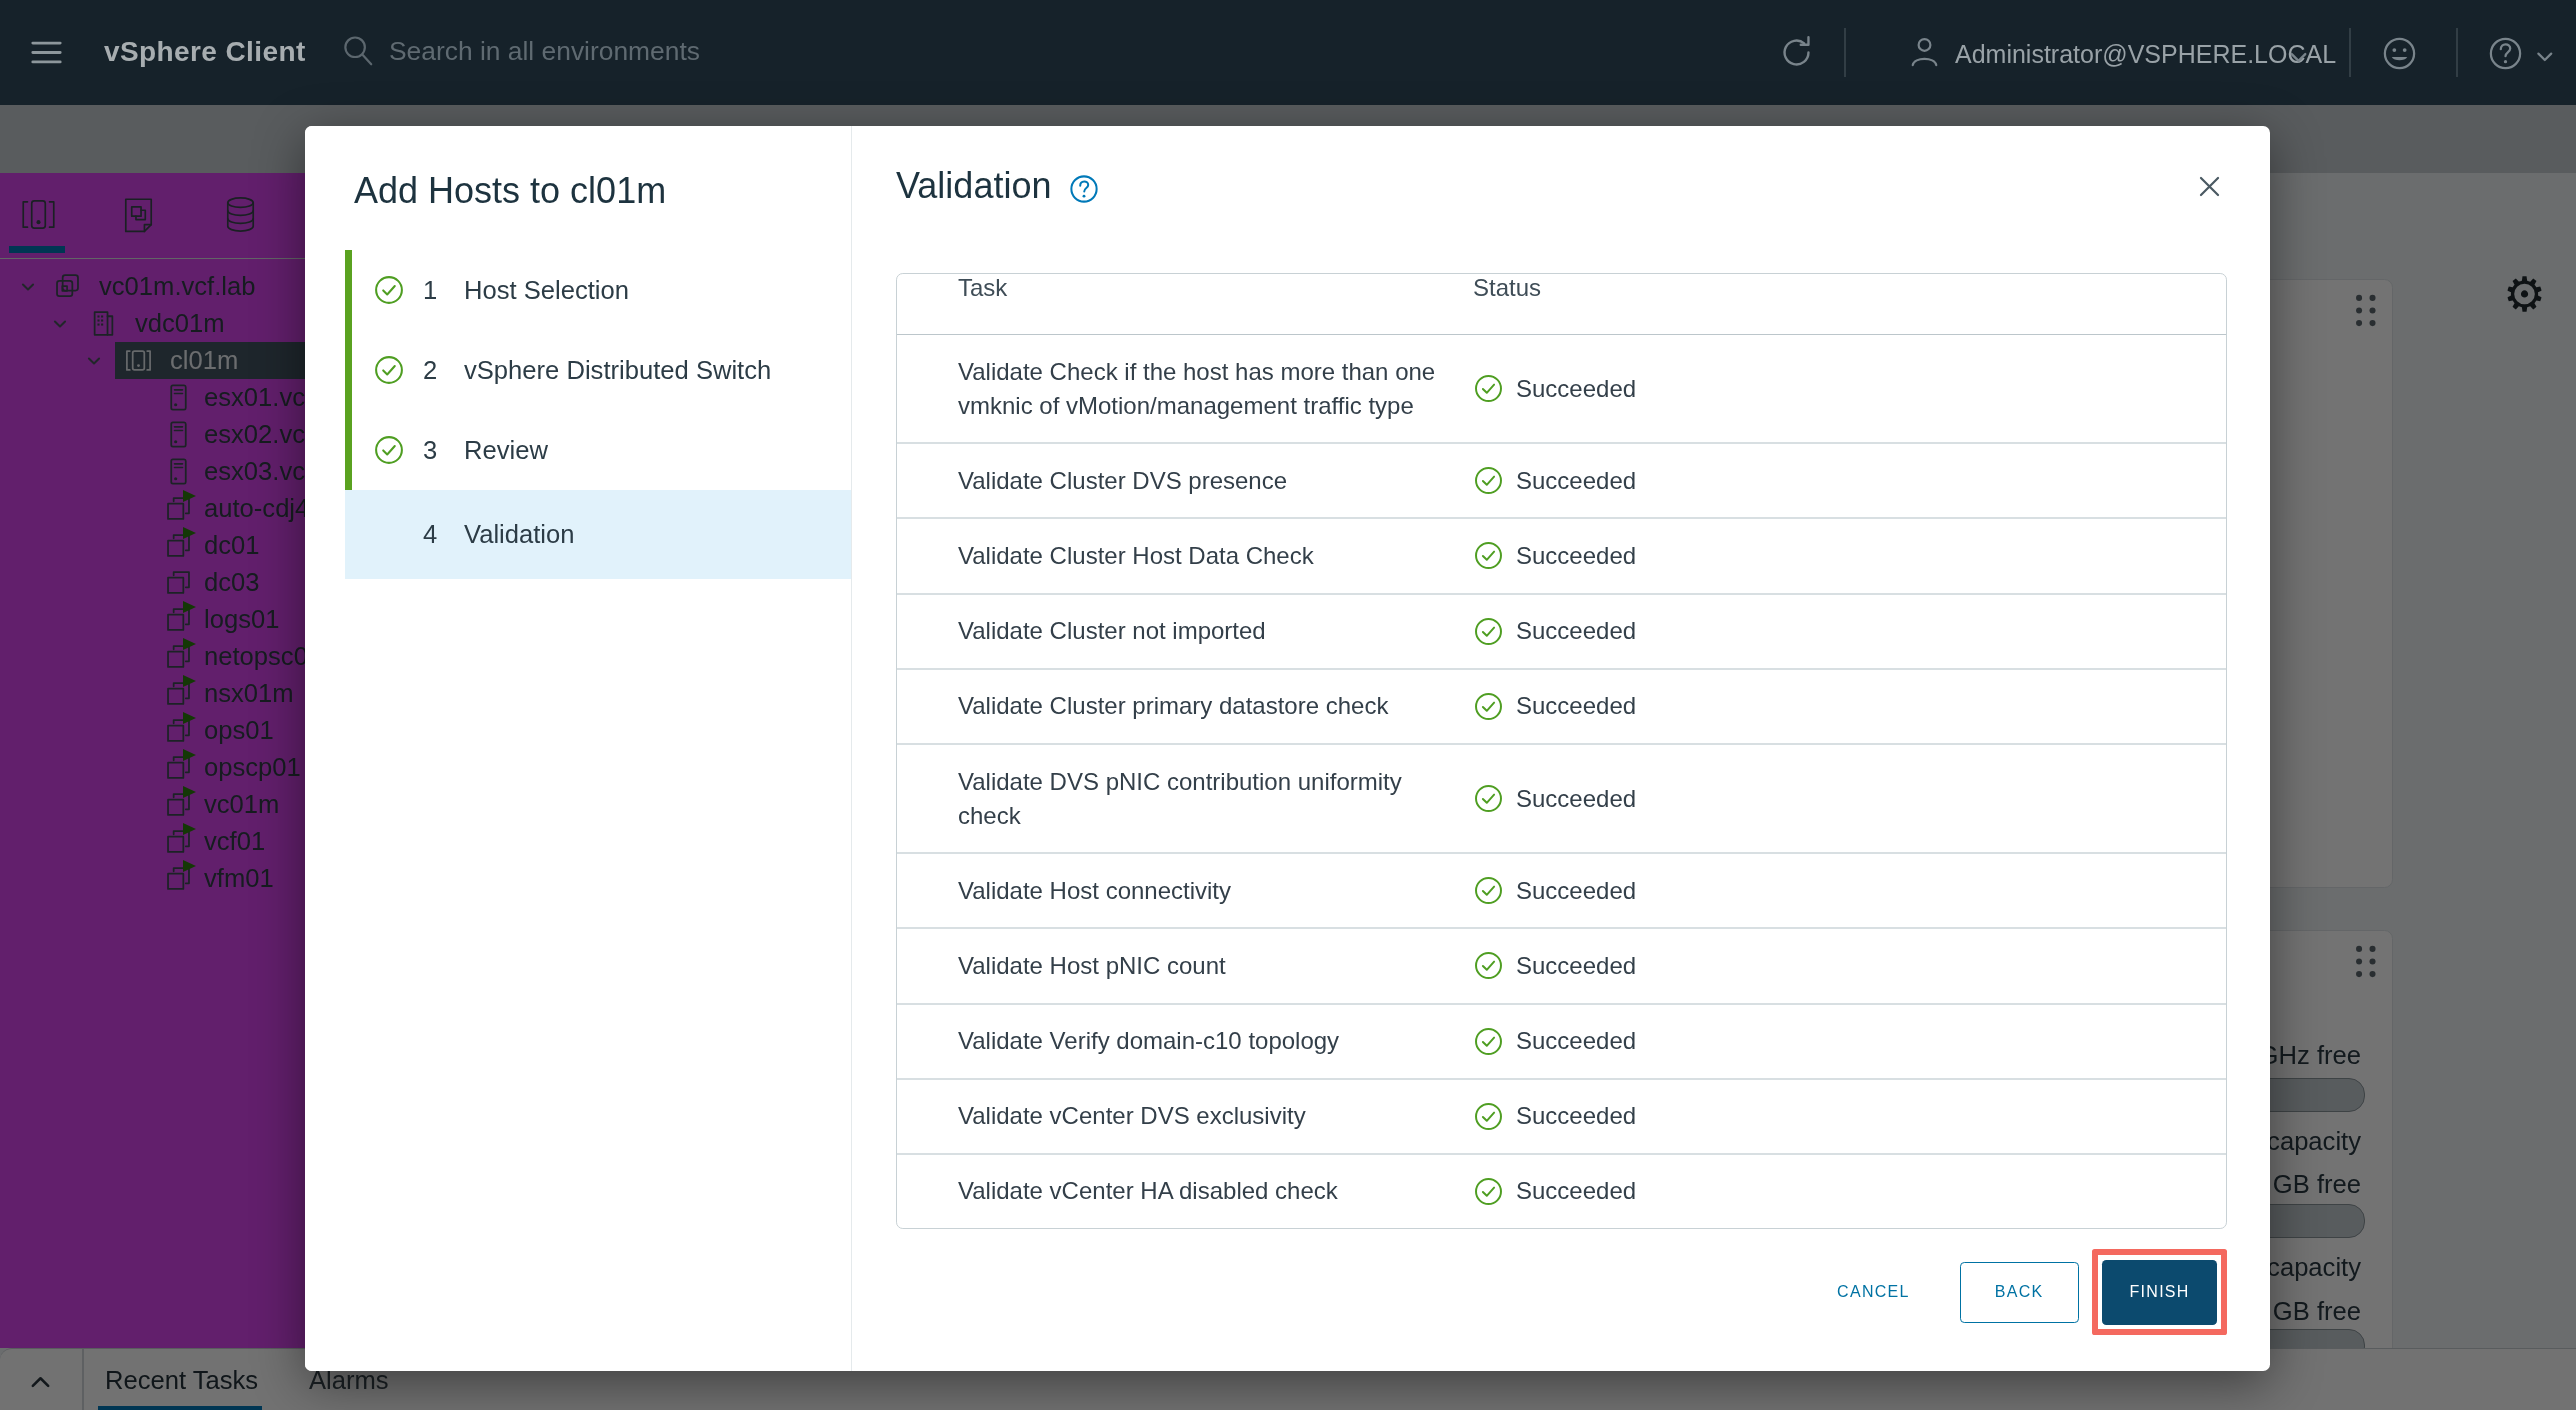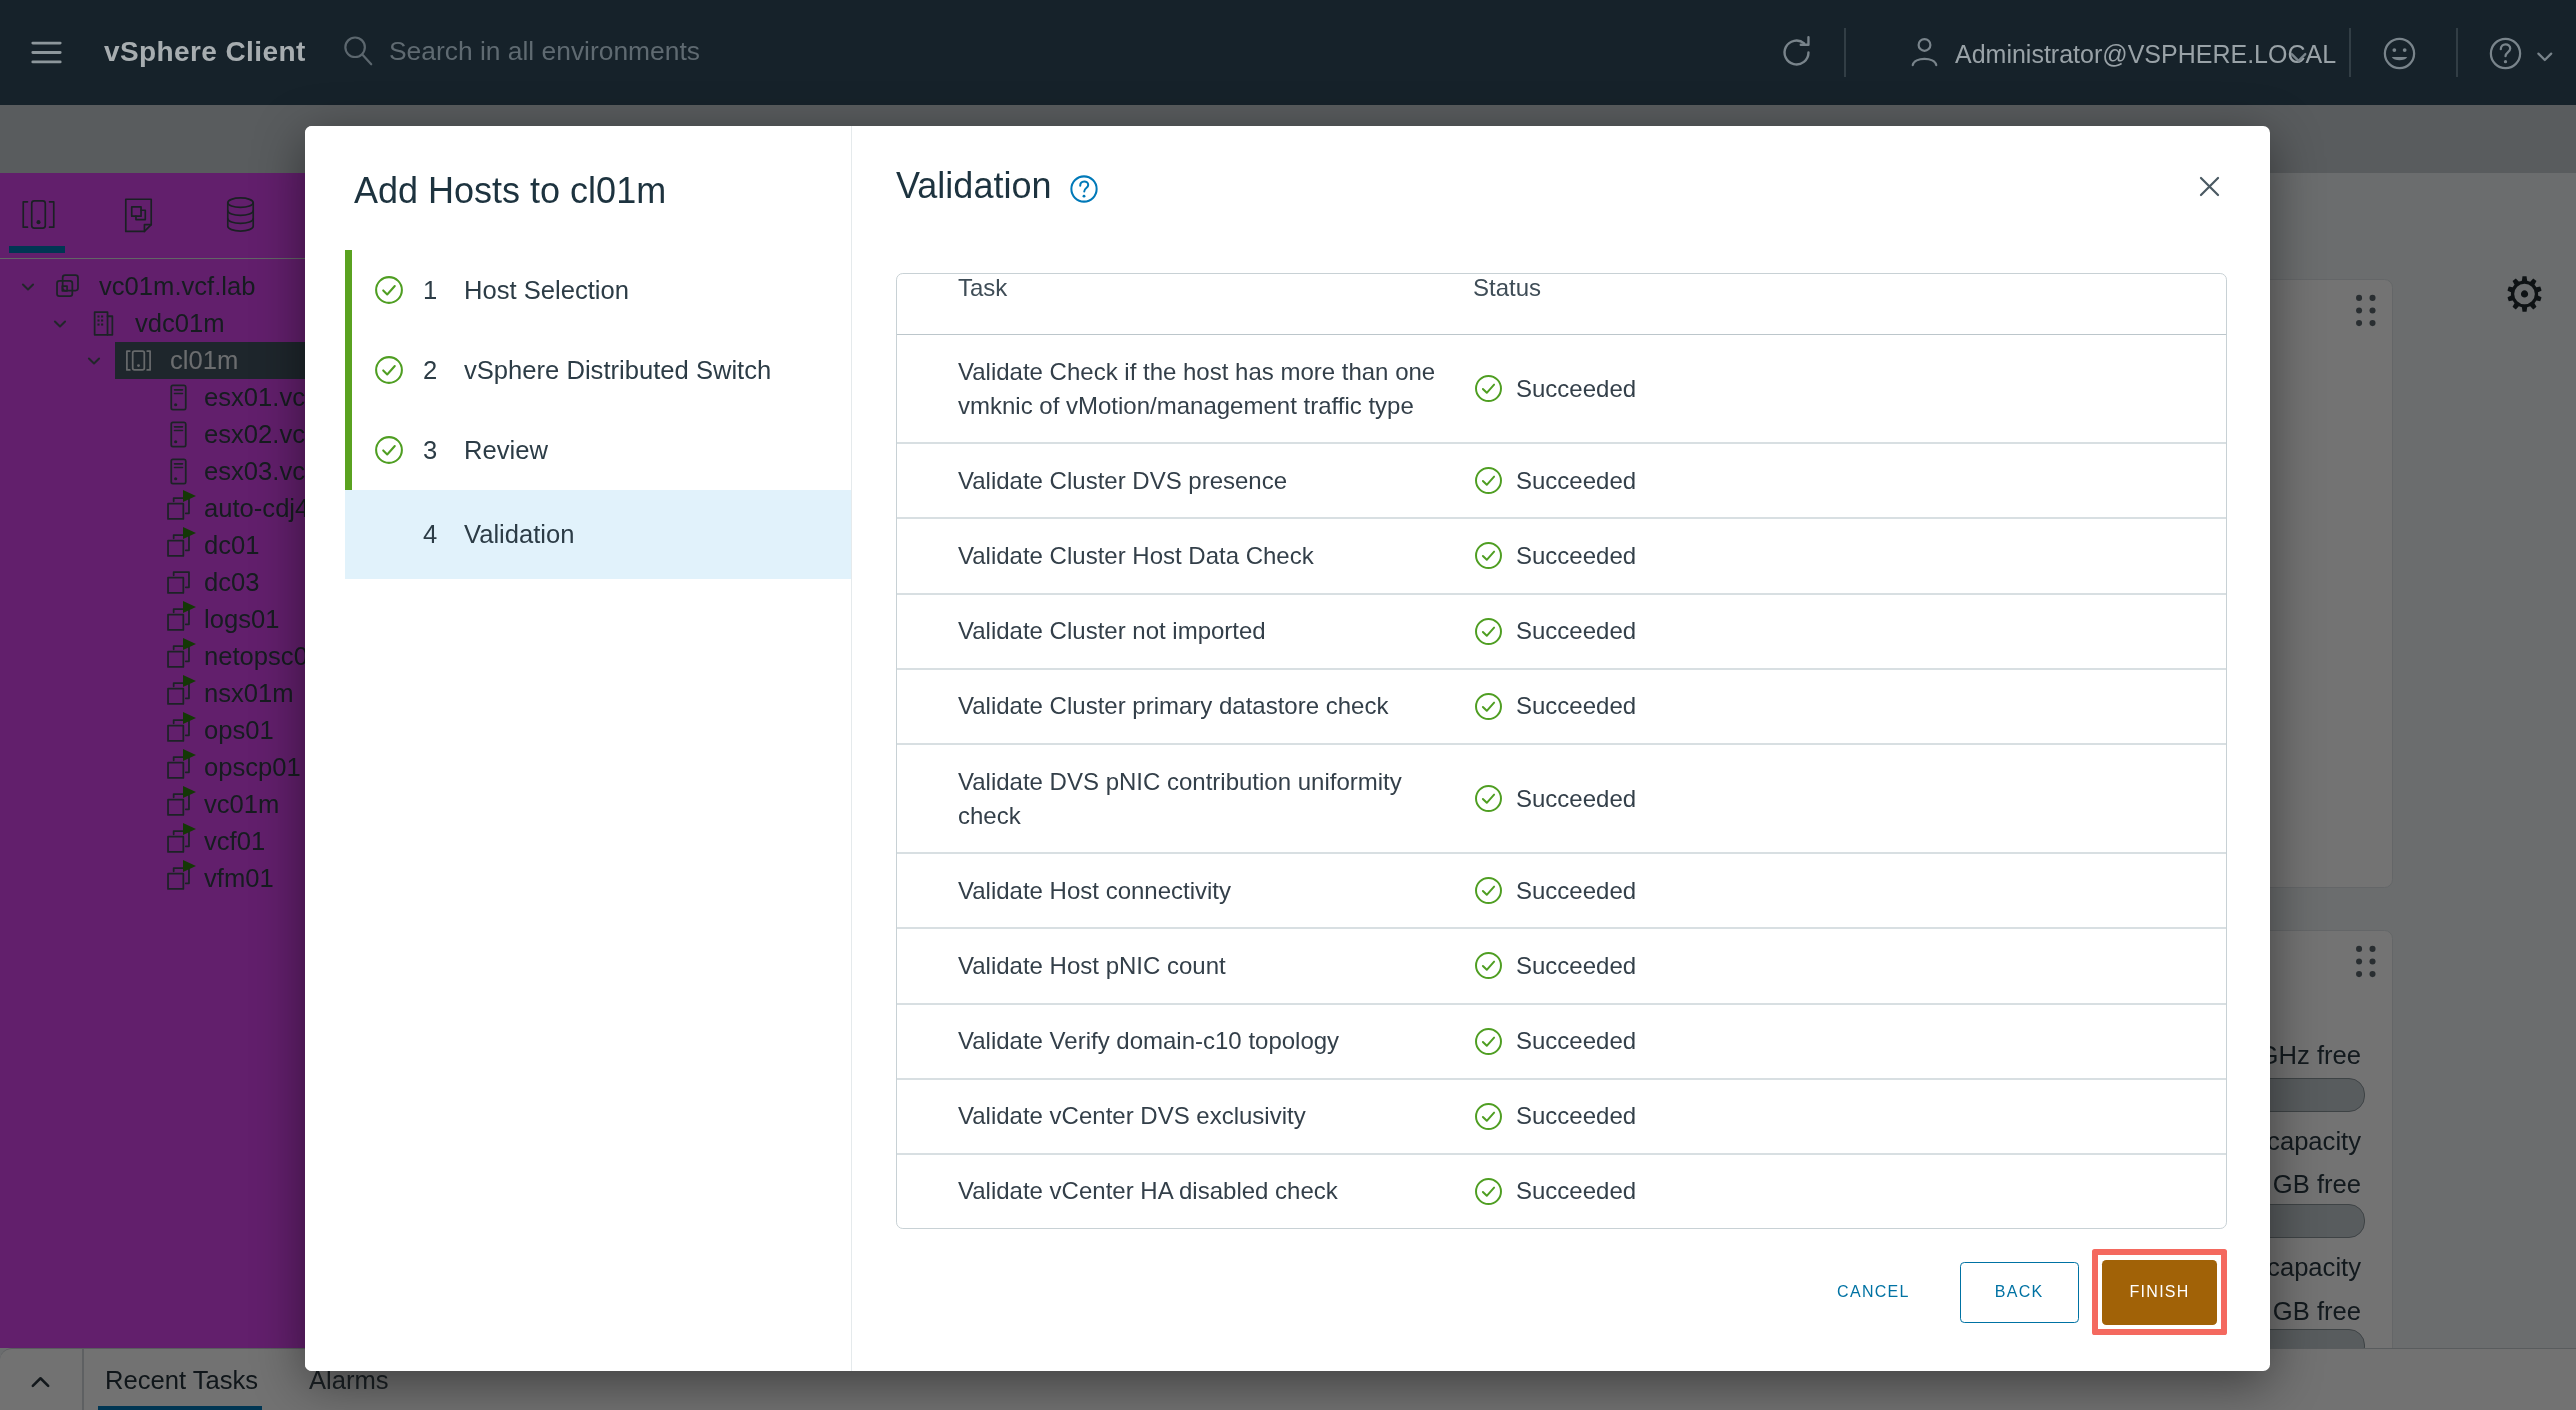--- a/index.html
+++ b/index.html
@@ -88,21 +88,21 @@
   .vrow:last-child{border-bottom:none;}
   .task-text{line-height:34px;}
   .status-cell{display:flex;align-items:center;gap:12px;}
   .check-ic{width:31px;height:31px;color:#4f9e22;flex:none;}
 
   .btn-row{position:absolute;right:43px;bottom:36px;display:flex;align-items:center;}
   .btn{font-size:16px;font-weight:400;letter-spacing:1.3px;color:#0072a3;cursor:pointer;background:none;border:none;font-family:inherit;}
   .btn-cancel{margin-right:44px;}
   .btn-back{height:61px;padding:0 34px;border:1.7px solid #0072a3;border-radius:4.3px;background:#fff;}
   .finish-wrap{margin-left:13.6px;border:6px solid #f4695f;padding:4.3px;border-radius:2.6px;background:#fff;}
-  .btn-finish{height:65px;padding:0 27px;background:#a16207;color:#ffffff;border-radius:4.3px;border:none;}
+  .btn-finish{height:65px;padding:0 27px;background:#0c4a6e;color:#ffffff;border-radius:4.3px;border:none;}
 
   
   .tree{position:relative;margin-top:8.5px;width:451px;}
   .tree-row{position:relative;height:37px;cursor:pointer;}
   .tree-sel{position:absolute;left:115px;right:0;top:0;bottom:0;background:#435462;}
   .t-chev{position:absolute;top:8.5px;width:22px;height:22px;color:#4a565e;}
   .t-icon{position:absolute;top:4.3px;width:29px;height:29px;color:#3f4c55;}
   .t-label{position:absolute;top:0;font-size:25.6px;line-height:37px;color:#323f48;white-space:nowrap;}
   .tree-row.selected .t-label{color:#eef2f5;}
   .tree-row.selected .t-icon{color:#e2e8ec;}

